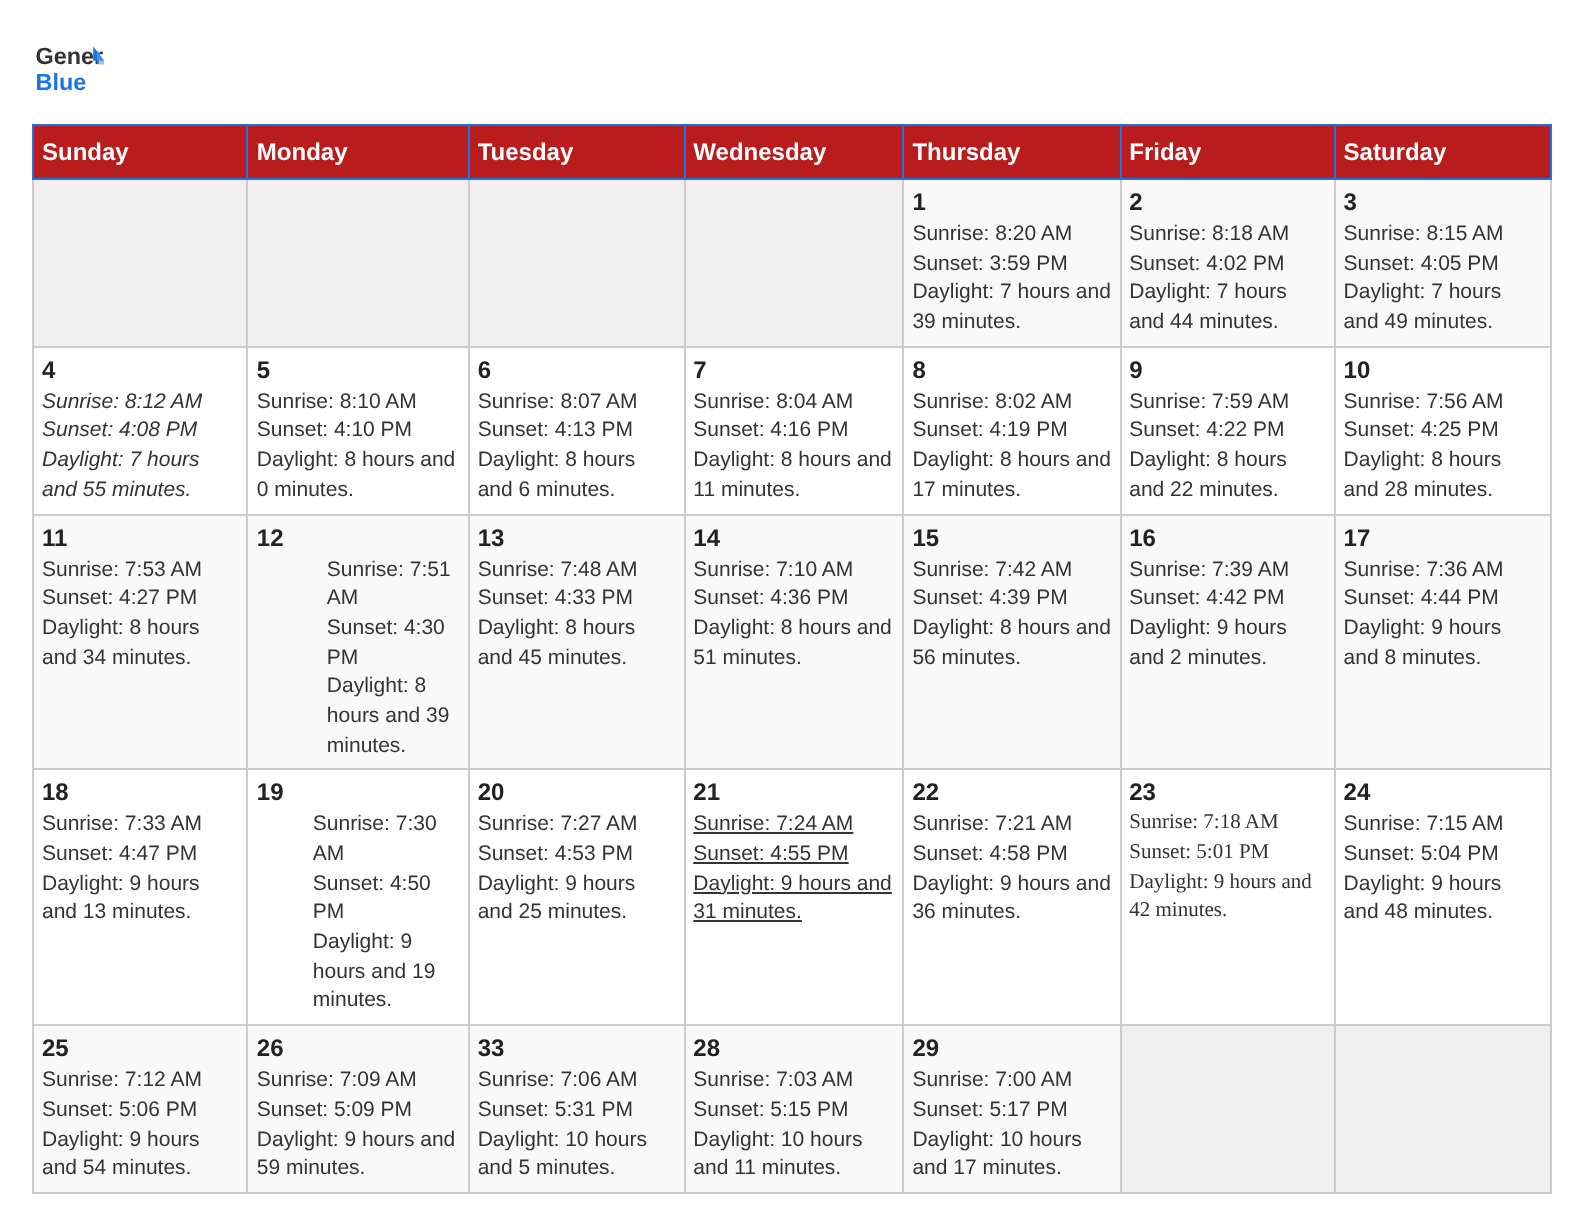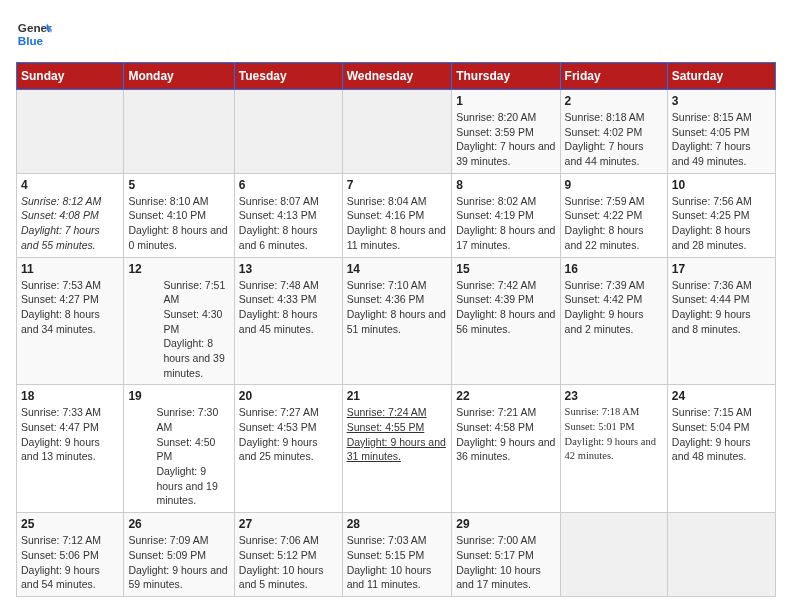--- a/index.html
+++ b/index.html
@@ -275,23 +275,23 @@
 Sunset: 5:06 PM
 Daylight: 9 hours and 54 minutes.</div>
         </td>
         <td>
           <div class="day-number">26</div>
           <div class="day-info" style="white-space: pre-line;">Sunrise: 7:09 AM
 Sunset: 5:09 PM
 Daylight: 9 hours and 59 minutes.</div>
         </td>
         <td>
-          <div class="day-number">27</div>
+          <div class="day-number">33</div>
           <div class="day-info" style="white-space: pre-line;">Sunrise: 7:06 AM
-Sunset: 5:12 PM
+Sunset: 5:31 PM
 Daylight: 10 hours and 5 minutes.</div>
         </td>
         <td>
           <div class="day-number">28</div>
           <div class="day-info" style="white-space: pre-line;">Sunrise: 7:03 AM
 Sunset: 5:15 PM
 Daylight: 10 hours and 11 minutes.</div>
         </td>
         <td>
           <div class="day-number">29</div>

